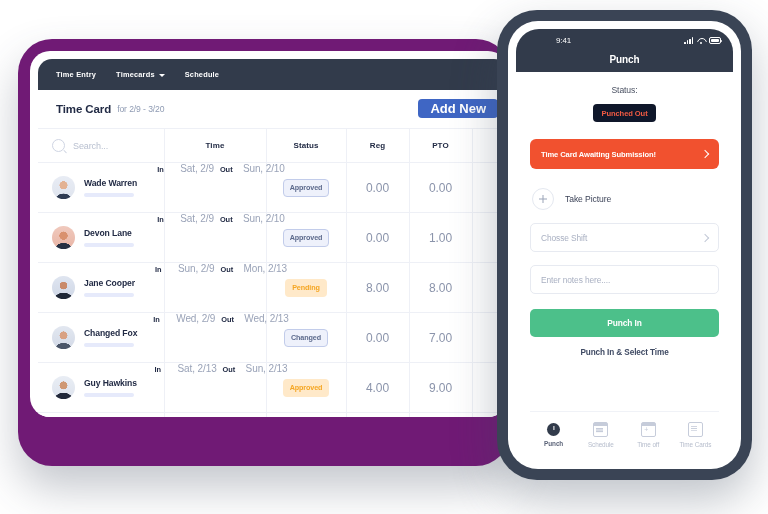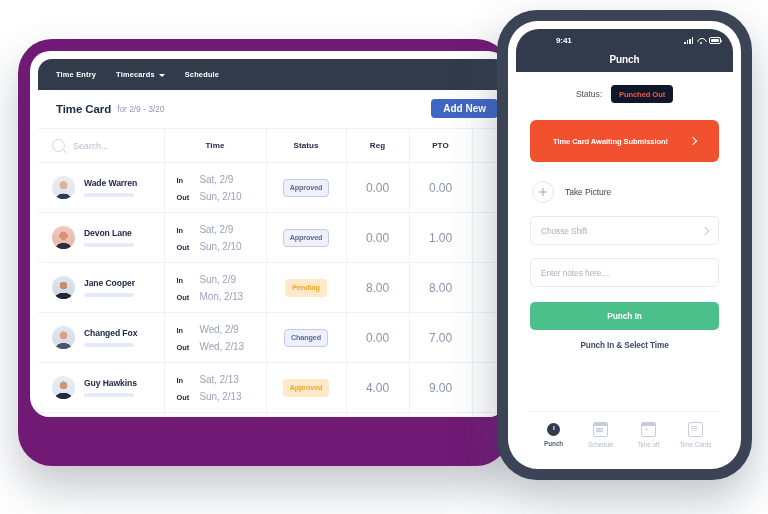--- a/index.html
+++ b/index.html
@@ -90,21 +90,21 @@
     margin-left: 6px;
     letter-spacing: -0.1px;
   }
   .add-new-btn {
     position: absolute;
     right: 10px; top: 9px;
     height: 19px;
     padding: 0 12px;
     background: #3f66c4;
     color: #ffffff;
-    font-size: 10px;
+    font-size: 13px;
     font-weight: bold;
     border-radius: 4px;
     display: flex;
     align-items: center;
     white-space: nowrap;
   }
 
   
   .tbl {
     width: 100%;
@@ -189,21 +189,21 @@
   .skeleton-bar {
     width: 50px; height: 4px;
     background: #e6eafb;
     border-radius: 3px;
   }
 
   
   .time-cell {
     height: 49px;
     display: flex;
-    flex-direction: column;
+    flex-direction: row;
     justify-content: center;
     gap: 6px;
     padding-left: 12px;
   }
   .time-line { display: flex; align-items: baseline; gap: 10px; }
   .io-label {
     font-size: 7.4px;
     font-weight: bold;
     color: #222b45;
     width: 13px;
@@ -288,21 +288,21 @@
   .statusbar {
     display: flex;
     align-items: center;
     justify-content: space-between;
     padding: 0 12px;
     height: 13px;
   }
   .sb-time {
     color: #ffffff;
     font-size: 8px;
-    font-weight: bold;
+    font-weight: normal;
     letter-spacing: -0.1px;
     padding-left: 28px;
   }
   .sb-icons { display: flex; align-items: center; gap: 4px; }
   .ic-signal { display: flex; align-items: flex-end; gap: 1px; height: 7px; }
   .ic-signal i { width: 1.4px; background: #ffffff; border-radius: 0.5px; display: block; }
   .ic-signal i:nth-child(1) { height: 2.5px; }
   .ic-signal i:nth-child(2) { height: 4px; }
   .ic-signal i:nth-child(3) { height: 5.5px; }
   .ic-signal i:nth-child(4) { height: 7px; }
@@ -372,40 +372,41 @@
     color: #30384a;
     letter-spacing: 0.3px;
     margin-top: 18px;
   }
   .status-row {
     display: flex;
     align-items: center;
     justify-content: center;
     gap: 9px;
     margin-top: 13px;
+    flex-direction: column;
   }
   .status-label { font-size: 8.6px; color: #4a5162; letter-spacing: -0.1px; }
   .status-pill {
     background: #0f172a;
     color: #f05a43;
     font-size: 7.6px;
     font-weight: bold;
     padding: 4.5px 8px;
     border-radius: 4px;
     letter-spacing: -0.1px;
   }
   .alert-bar {
     margin-top: 17px;
     background: #f1512f;
     border-radius: 6px;
-    height: 42px;
+    height: 30px;
     display: flex;
     align-items: center;
     justify-content: space-between;
-    padding: 0 23px;
+    padding: 0 11px;
   }
   .alert-text {
     color: #ffffff;
     font-size: 7.6px;
     font-weight: bold;
     letter-spacing: -0.1px;
   }
   .chev-right {
     width: 5px; height: 5px;
     border-top: 1.4px solid #ffffff;

